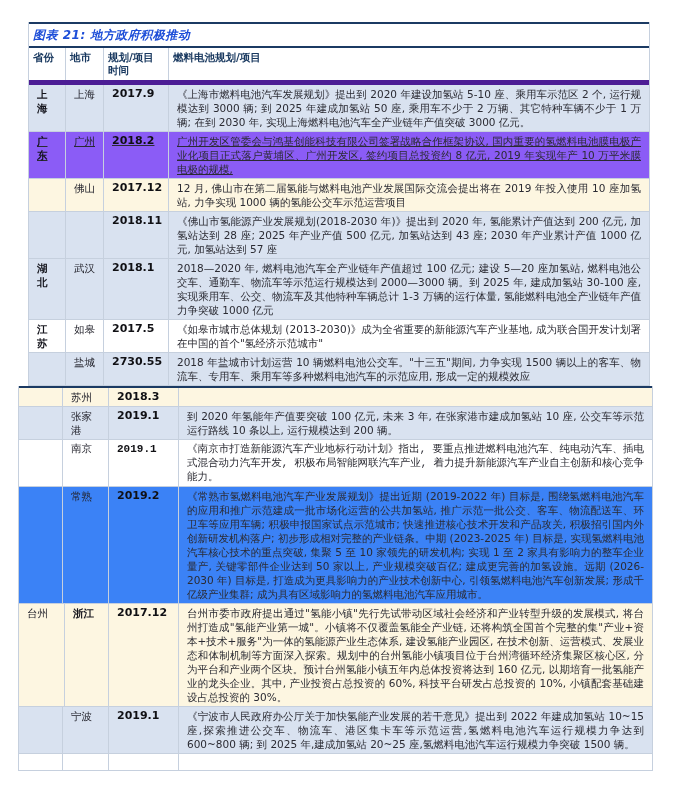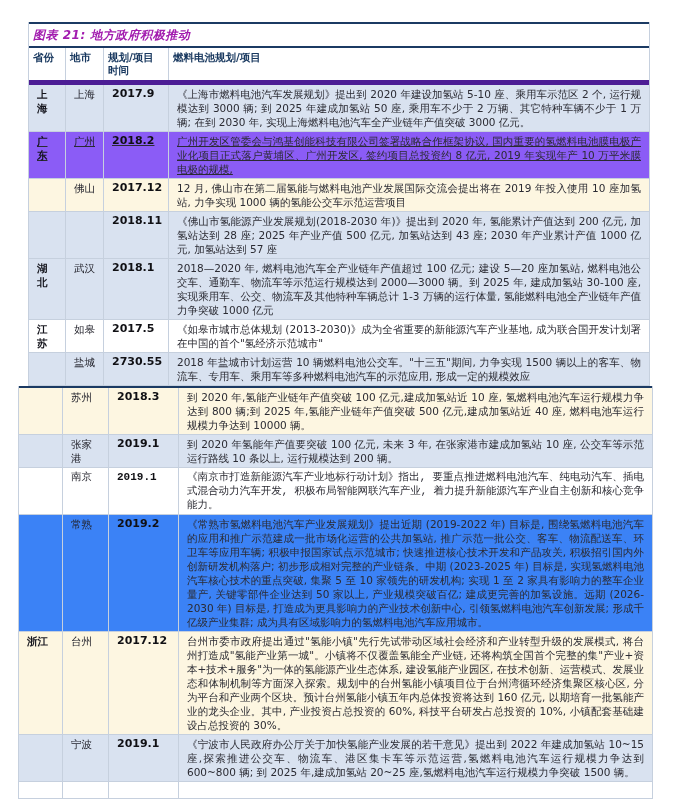--- a/index.html
+++ b/index.html
@@ -6,21 +6,21 @@
   .page{
     position:relative;width:674px;height:800px;background:#ffffff;
     overflow:hidden;font-family:"DejaVu Sans",sans-serif;color:#2b2b33;
   }
   .tbl{position:absolute;background:#ffffff;border-left:1px solid #c6d0de;border-right:1px solid #c6d0de;}
   #tbl1{left:28px;top:22px;width:620px;}
   #tbl2{left:18px;top:386px;width:633px;}
   .rule-heavy{height:2px;background:#1b3a63;}
   .rule-light{height:2px;background:#1b3a63;}
   .fig-title{
-    font-size:12px;font-weight:bold;font-style:italic;color:#a21caf;
+    font-size:12px;font-weight:bold;font-style:italic;color:#1d4ed8;
     padding:3px 4px 2px 4px;letter-spacing:.5px;background:#fff;
   }
   .hdr{display:flex;background:#ffffff;border-bottom:5px solid #4c1d95;}
   .hdr .cell{
     font-weight:bold;color:#17375e;font-size:10.5px;line-height:13px;
     padding:3px 4px;
   }
   .hdr .c-text{text-align:left;}
   .row{display:flex;border-bottom:1px solid #c6d0de;}
   .cell{padding:2px 8px;font-size:10.5px;line-height:14px;box-sizing:border-box;}
@@ -94,43 +94,42 @@
       </div>
   </div>
 
   <div class="tbl" id="tbl2">
     <div class="rule-heavy"></div>
     <div>
         <div class="row" style="background: rgb(253, 246, 225);">
           <div class="cell c-prov"></div>
           <div class="cell c-city">苏州</div>
           <div class="cell c-date">2018.3</div>
-          <div class="cell c-text">到 2020 年,氢能产业链年产值突破 100 亿元,建成加氢站近 10 座, 氢燃料电池汽车运行规模力争达到 800 辆;到 2025 年,氢能产业链年产值突破 500 亿元,建成加氢站近 40 座, 燃料电池车运行规模力争达到 10000 辆。</div>
         </div>
         <div class="row" style="background: rgb(217, 226, 240);">
           <div class="cell c-prov"></div>
           <div class="cell c-city">张家港</div>
           <div class="cell c-date">2019.1</div>
           <div class="cell c-text">到 2020 年氢能年产值要突破 100 亿元, 未来 3 年, 在张家港市建成加氢站 10 座, 公交车等示范运行路线 10 条以上, 运行规模达到 200 辆。</div>
         </div>
         <div class="row" style="background: rgb(255, 255, 255); font-family: Liberation Mono, monospace;">
           <div class="cell c-prov"></div>
           <div class="cell c-city">南京</div>
           <div class="cell c-date">2019.1</div>
           <div class="cell c-text">《南京市打造新能源汽车产业地标行动计划》指出, 要重点推进燃料电池汽车、纯电动汽车、插电式混合动力汽车开发, 积极布局智能网联汽车产业, 着力提升新能源汽车产业自主创新和核心竞争能力。</div>
         </div>
         <div class="row" style="background: #3b82f6;">
           <div class="cell c-prov"></div>
           <div class="cell c-city">常熟</div>
           <div class="cell c-date">2019.2</div>
           <div class="cell c-text">《常熟市氢燃料电池汽车产业发展规划》提出近期 (2019-2022 年) 目标是, 围绕氢燃料电池汽车的应用和推广示范建成一批市场化运营的公共加氢站, 推广示范一批公交、客车、物流配送车、环卫车等应用车辆; 积极申报国家试点示范城市; 快速推进核心技术开发和产品攻关, 积极招引国内外创新研发机构落户; 初步形成相对完整的产业链条。中期 (2023-2025 年) 目标是, 实现氢燃料电池汽车核心技术的重点突破, 集聚 5 至 10 家领先的研发机构; 实现 1 至 2 家具有影响力的整车企业量产, 关键零部件企业达到 50 家以上, 产业规模突破百亿; 建成更完善的加氢设施。远期 (2026-2030 年) 目标是, 打造成为更具影响力的产业技术创新中心, 引领氢燃料电池汽车创新发展; 形成千亿级产业集群; 成为具有区域影响力的氢燃料电池汽车应用城市。</div>
         </div>
         <div class="row" style="background: rgb(253, 246, 225);">
+          <div class="cell c-city">台州</div>
           <div class="cell c-prov">浙江</div>
-          <div class="cell c-city">台州</div>
           <div class="cell c-date">2017.12</div>
           <div class="cell c-text">台州市委市政府提出通过"氢能小镇"先行先试带动区域社会经济和产业转型升级的发展模式, 将台州打造成"氢能产业第一城"。小镇将不仅覆盖氢能全产业链, 还将构筑全国首个完整的集"产业+资本+技术+服务"为一体的氢能源产业生态体系, 建设氢能产业园区, 在技术创新、运营模式、发展业态和体制机制等方面深入探索。规划中的台州氢能小镇项目位于台州湾循环经济集聚区核心区, 分为平台和产业两个区块。预计台州氢能小镇五年内总体投资将达到 160 亿元, 以期培育一批氢能产业的龙头企业。其中, 产业投资占总投资的 60%, 科技平台研发占总投资的 10%, 小镇配套基础建设占总投资的 30%。</div>
         </div>
         <div class="row" style="background: rgb(217, 226, 240);">
           <div class="cell c-prov"></div>
           <div class="cell c-city">宁波</div>
           <div class="cell c-date">2019.1</div>
           <div class="cell c-text">《宁波市人民政府办公厅关于加快氢能产业发展的若干意见》提出到 2022 年建成加氢站 10~15 座,探索推进公交车、物流车、港区集卡车等示范运营,氢燃料电池汽车运行规模力争达到 600~800 辆; 到 2025 年,建成加氢站 20~25 座,氢燃料电池汽车运行规模力争突破 1500 辆。</div>
         </div>
         <div class="row stub-row" style="background: rgb(255, 255, 255);">

